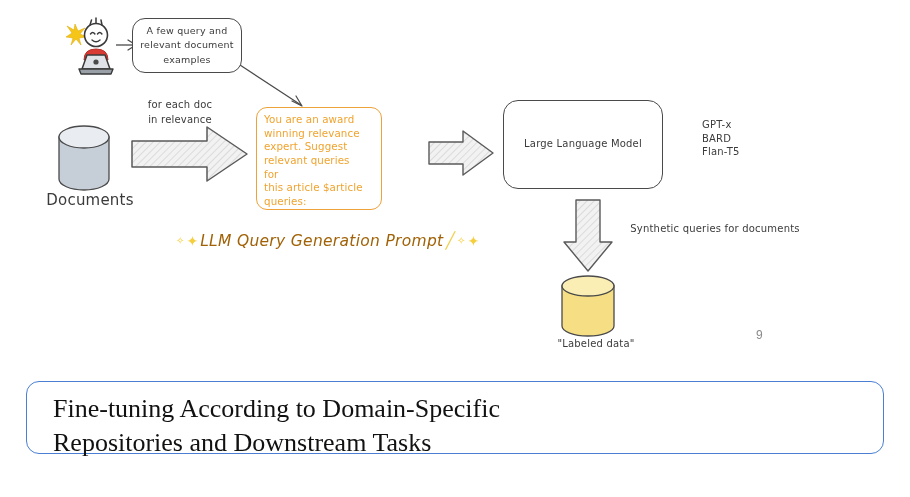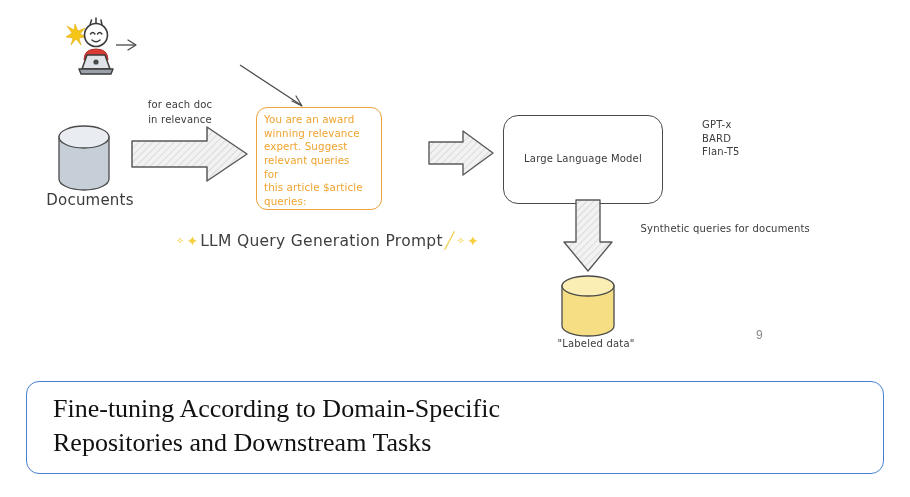--- a/index.html
+++ b/index.html
@@ -65,21 +65,21 @@
     color: #f0a32e;
     font-size: 10.3px;
     line-height: 1.33;
     letter-spacing: 0.1px;
     white-space: pre-line;
     text-align: left;
   }
 
   
   #llm-box {
-    left: 503px; top: 115px;
+    left: 503px; top: 100px;
     width: 160px; height: 89px;
     border: 1.5px solid #4a4a4a;
     border-radius: 15px;
     background: #ffffff;
     display: flex;
     align-items: center;
     justify-content: center;
     box-sizing: border-box;
   }
   #llm-box .hand { font-size: 10px; }
@@ -89,41 +89,42 @@
     left: 678px; top: 118px;
     text-align: left;
   }
   #model-list .hand { text-align: left; font-size: 10px; line-height: 1.35; margin-left: 24px; }
 
   
   #foreach-label { left: 130px; top: 98px; width: 100px; }
   #foreach-label .hand { font-size: 10px; }
 
   #synthetic-label { left: 620px; top: 222px; width: 190px; }
-  #synthetic-label .hand { font-size: 10px; text-align: right; }
+  #synthetic-label .hand { font-size: 10px; text-align: center; }
 
   #documents-label { left: 45px; top: 190px; width: 90px; }
   #documents-label .hand { font-size: 15px; }
 
   #labeled-label { left: 541px; top: 337px; width: 110px; }
   #labeled-label .hand { font-size: 10px; }
 
   
   #prompt-caption {
     left: 176px; top: 232px;
     display: flex;
     align-items: center;
     gap: 2px;
   }
   #prompt-caption .cap-text {
     font-family: "DejaVu Sans", sans-serif;
     font-size: 15.5px;
-    color: #404040;
+    color: #a16207;
     letter-spacing: 0.3px;
     white-space: nowrap;
+    font-style: italic;
   }
   .sparkle {
     color: #f5cf3d;
     font-size: 14px;
     line-height: 1;
   }
   .sparkle.small { font-size: 10px; }
   .sparkle.wand { color: #f0d153; font-size: 16px; }
 
   
@@ -131,21 +132,21 @@
     left: 756px; top: 328px;
     font-family: "Liberation Sans", sans-serif;
     font-size: 12px;
     color: #8a8a8a;
   }
 
   
   #caption-bar {
     position: absolute;
     left: 26px; top: 381px;
-    width: 858px; height: 93px;
+    width: 858px; height: 73px;
     border: 1.8px solid #4a7fd4;
     border-radius: 13px;
     background: #ffffff;
     box-sizing: border-box;
     padding: 10px 0 0 26px;
   }
   #caption-text {
     font-family: "Liberation Serif", "DejaVu Serif", serif;
     font-size: 26px;
     line-height: 1.32;
@@ -184,20 +185,25 @@
     </svg>
   </div>
 
   <div class="abs" style="left:116px; top:38px; width:24px; height:14px;">
     <svg width="24" height="14" viewBox="0 0 24 14">
       <path d="M0 7 L19 7" stroke="#4a4a4a" stroke-width="1.3" fill="none"></path>
       <path d="M12 2 L20 7 L12 12" stroke="#4a4a4a" stroke-width="1.3" fill="none" stroke-linecap="round" stroke-linejoin="round"></path>
     </svg>
   </div>
 
+  <div id="bubble-box" class="abs">
+    <div class="hand">A few query and
+relevant document
+examples</div>
+  </div>
 
   <div class="abs" style="left:238px; top:63px; width:80px; height:48px;">
     <svg width="80" height="48" viewBox="0 0 80 48">
       <path d="M2 2 L63 42" stroke="#4a4a4a" stroke-width="1.2" fill="none"></path>
       <path d="M54 38 L64 43 L58 33" stroke="#4a4a4a" stroke-width="1.2" fill="none" stroke-linecap="round" stroke-linejoin="round"></path>
     </svg>
   </div>
 
   <div id="foreach-label" class="abs">
     <div class="hand">for each doc

